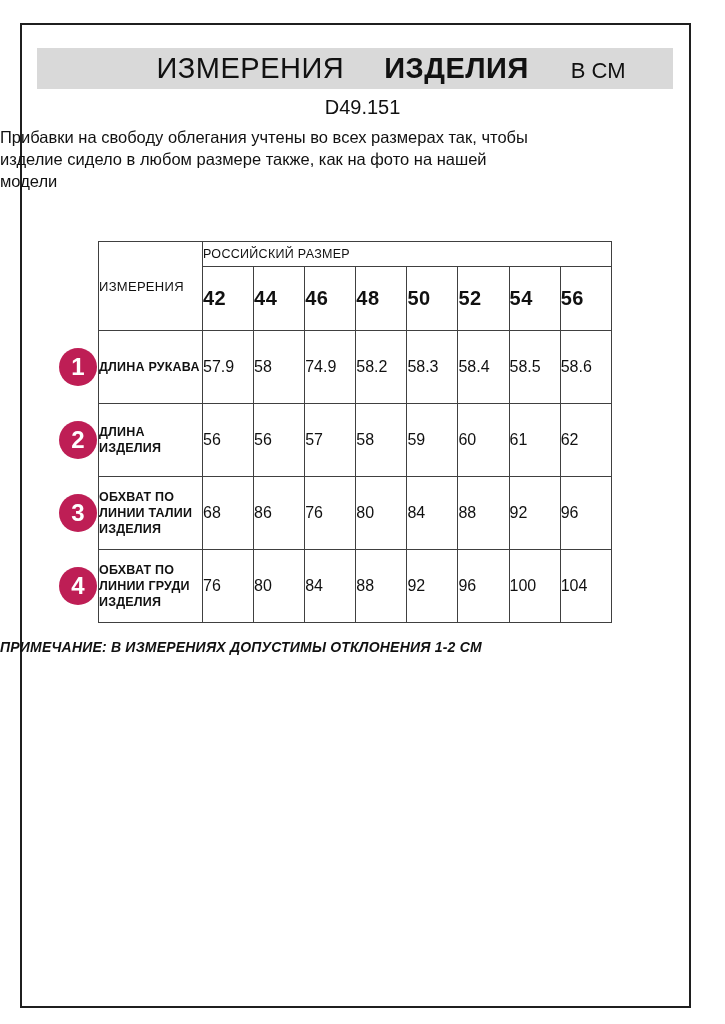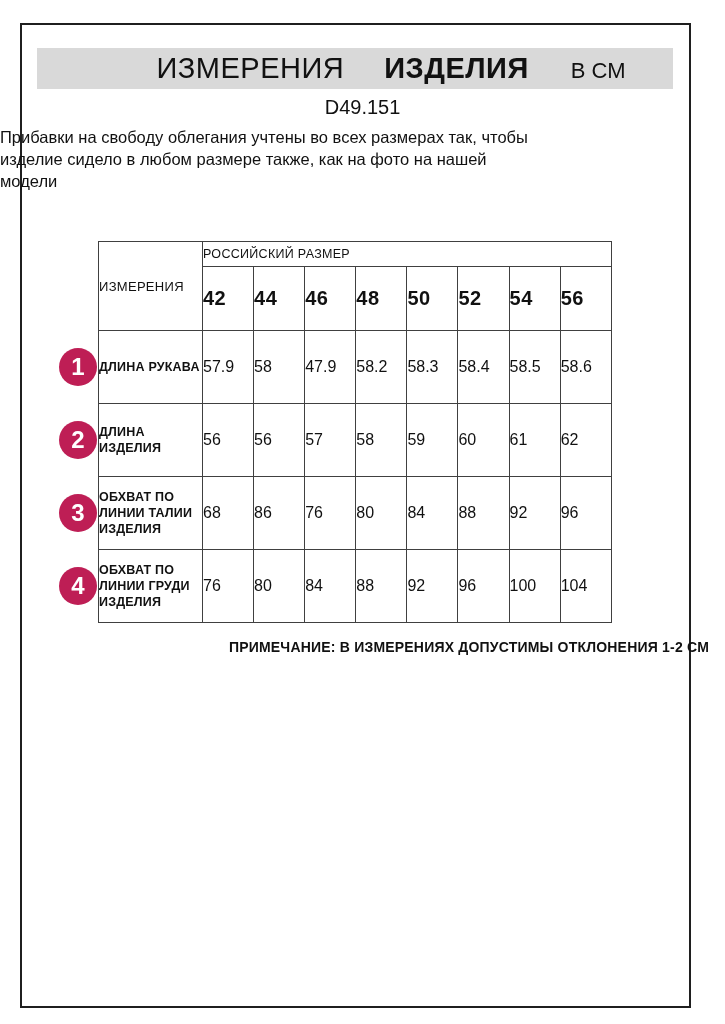--- a/index.html
+++ b/index.html
@@ -136,26 +136,27 @@
     justify-content: center;
     line-height: 1;
   }
   .badge-1 { top: 348px; }
   .badge-2 { top: 421px; }
   .badge-3 { top: 494px; }
   .badge-4 { top: 567px; }
   .note {
     position: absolute;
     left: 0;
-    right: 16px;
+    right: 8px;
     top: 639px;
-    text-align: right;
+    text-align: left;
     font-size: 14px;
     font-weight: 700;
     letter-spacing: 0.2px;
+    font-style: italic;
   }
 </style>
 </head>
 <body>
 
 <div class="canvas">
   <div class="frame"></div>
 
   <div class="title-bar">
     <span class="title-word1">ИЗМЕРЕНИЯ</span>
@@ -193,21 +194,21 @@
         <td class="size-cell">48</td>
         <td class="size-cell">50</td>
         <td class="size-cell">52</td>
         <td class="size-cell">54</td>
         <td class="size-cell">56</td>
       </tr>
       <tr class="data-row">
         <td class="rowlabel-cell">ДЛИНА РУКАВА</td>
         <td class="value-cell">57.9</td>
         <td class="value-cell">58</td>
-        <td class="value-cell">47.9</td>
+        <td class="value-cell">74.9</td>
         <td class="value-cell">58.2</td>
         <td class="value-cell">58.3</td>
         <td class="value-cell">58.4</td>
         <td class="value-cell">58.5</td>
         <td class="value-cell">58.6</td>
       </tr>
       <tr class="data-row">
         <td class="rowlabel-cell">ДЛИНА
 ИЗДЕЛИЯ</td>
         <td class="value-cell">56</td>

